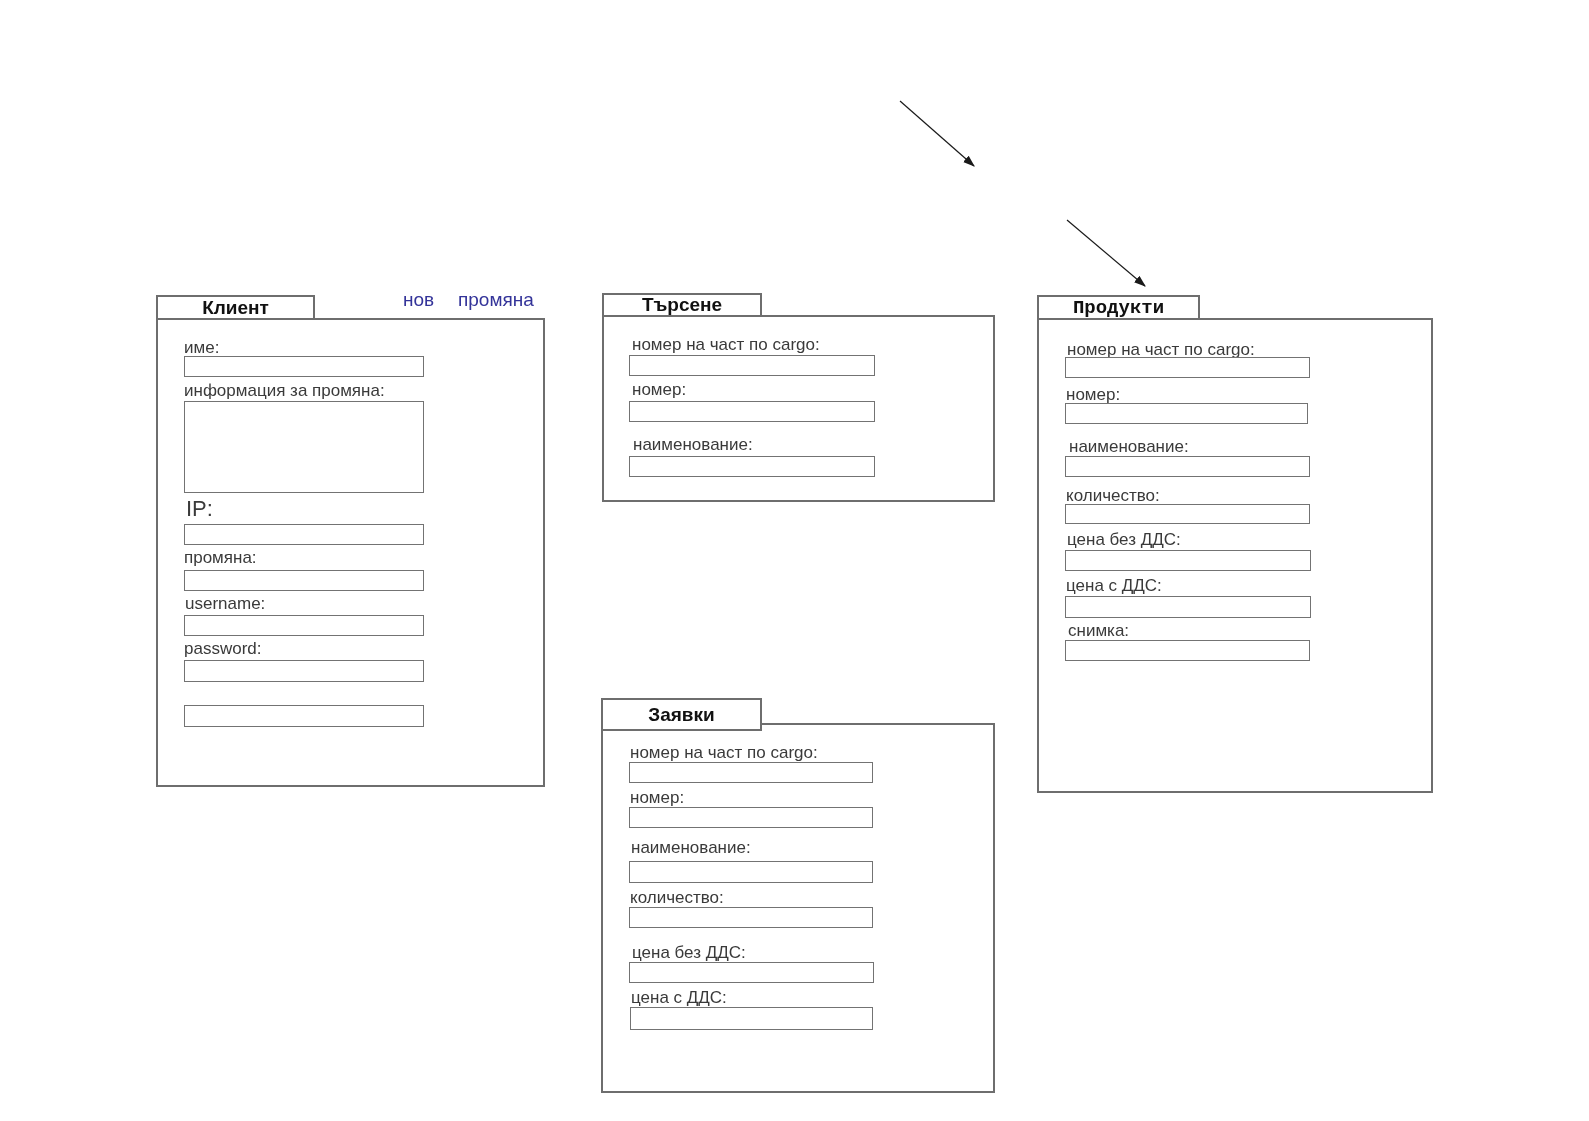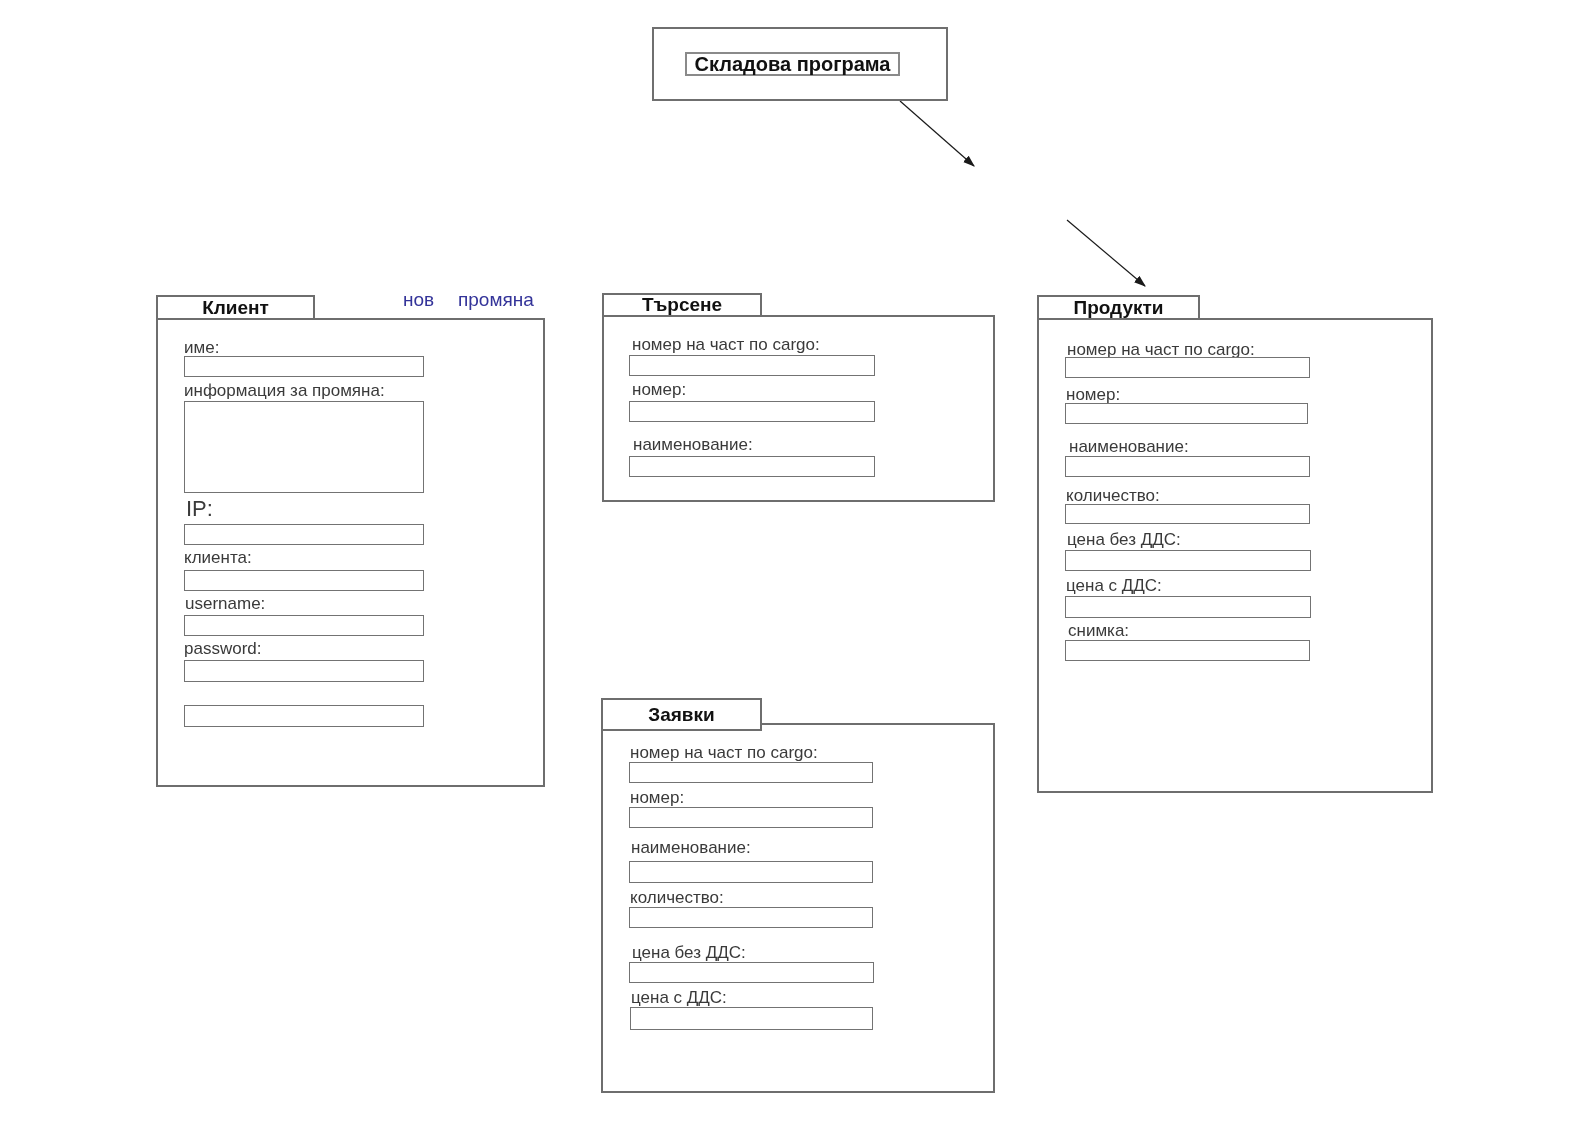--- a/index.html
+++ b/index.html
@@ -45,42 +45,39 @@
   <svg class="arrows" width="1589" height="1121">
     <defs>
       <marker id="ah" markerWidth="11" markerHeight="9" refX="9" refY="3.5" orient="auto">
         <path class="ah" d="M0,0 L10,3.5 L0,7 Z"></path>
       </marker>
     </defs>
     <line x1="900" y1="101" x2="974" y2="166" marker-end="url(#ah)"></line>
     <line x1="1067" y1="220" x2="1145" y2="286" marker-end="url(#ah)"></line>
   </svg>
 
-  <div class="outer-box" style="left:652px;top:27px;width:296px;height:74px;">
-    <div class="inner-title" style="left:31px;top:23px;width:215px;height:24px;">Складова програма</div>
-  </div>
 
 
   <div class="tab" style="left:156px;top:295px;width:159px;height:25px;">
     <span>Клиент</span>
   </div>
   <a class="link" style="left:403px;top:289px;">нов</a>
   <a class="link" style="left:458px;top:289px;">промяна</a>
 
   <div class="panel" style="left:156px;top:318px;width:389px;height:469px;padding-left:10px;">
     <label class="flabel" style="left:26px;top:18px;">име:</label>
     <input class="fld" type="text" style="left: 26px; top: 36px; width: 240px; height: 21px;">
 
     <label class="flabel" style="left:26px;top:61px;">информация за промяна:</label>
     <textarea class="fld" style="left: 26px; top: 81px; width: 240px; height: 92px;"></textarea>
 
     <label class="flabel" style="left:28px;top:176px;font-size:22px;line-height:26px;">IP:</label>
     <input class="fld" type="text" style="left: 26px; top: 204px; width: 240px; height: 21px;">
 
-    <label class="flabel" style="left:26px;top:228px;">клиента:</label>
+    <label class="flabel" style="left:26px;top:228px;">промяна:</label>
     <input class="fld" type="text" style="left: 26px; top: 250px; width: 240px; height: 21px;">
 
     <label class="flabel" style="left:27px;top:274px;">username:</label>
     <input class="fld" type="text" style="left: 26px; top: 295px; width: 240px; height: 21px;">
 
     <label class="flabel" style="left:26px;top:319px;">password:</label>
     <input class="fld" type="text" style="left: 26px; top: 340px; width: 240px; height: 22px;">
 
     <label class="flabel" style="left:27px;top:361px;margin-top:27px;">активен:</label>
     <input class="fld" type="text" style="left: 26px; top: 385px; width: 240px; height: 22px;">
@@ -93,21 +90,21 @@
     <label class="flabel" style="left:28px;top:18px;">номер на част по cargo:</label>
     <input class="fld" type="text" style="left: 25px; top: 38px; width: 246px; height: 21px;">
 
     <label class="flabel" style="left:28px;top:63px;">номер:</label>
     <input class="fld" type="text" style="left: 25px; top: 84px; width: 246px; height: 21px;">
 
     <label class="flabel" style="left:29px;top:118px;">наименование:</label>
     <input class="fld" type="text" style="left: 25px; top: 139px; width: 246px; height: 21px;">
   </div>
 
-  <div class="tab" style="left:1037px;top:295px;width:163px;height:25px;">
+  <div class="tab" style="left:1037px;top:295px;width:163px;height:25px;font-family:Liberation Mono, monospace;">
     <span>Продукти</span>
   </div>
   <div class="panel" style="left:1037px;top:318px;width:396px;height:475px;">
     <label class="flabel" style="left:28px;top:20px;">номер на част по cargo:</label>
     <input class="fld" type="text" style="left: 26px; top: 37px; width: 245px; height: 21px;">
 
     <label class="flabel" style="left:27px;top:65px;">номер:</label>
     <input class="fld" type="text" style="left: 26px; top: 83px; width: 243px; height: 21px;">
 
     <label class="flabel" style="left:30px;top:117px;">наименование:</label>

